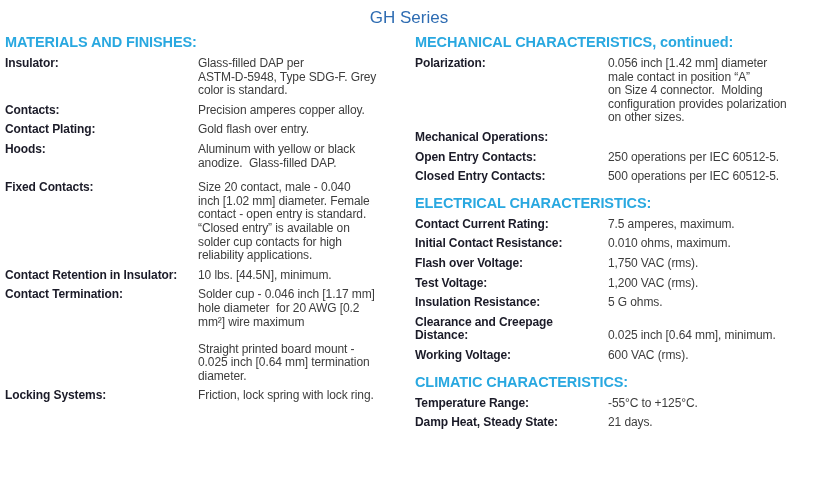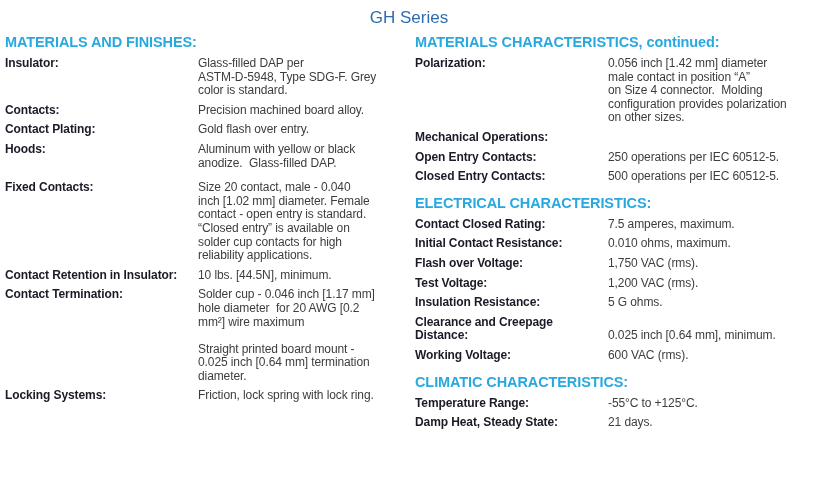--- a/index.html
+++ b/index.html
@@ -78,21 +78,21 @@
       <section>
         <h2 class="section-heading">MATERIALS AND FINISHES:</h2>
         <div class="row">
           <div class="spec-label">Insulator:</div>
           <div class="spec-value">Glass-filled DAP per
 ASTM-D-5948, Type SDG-F. Grey
 color is standard.</div>
         </div>
         <div class="row">
           <div class="spec-label">Contacts:</div>
-          <div class="spec-value">Precision machined board alloy.</div>
+          <div class="spec-value">Precision amperes copper alloy.</div>
         </div>
         <div class="row">
           <div class="spec-label">Contact Plating:</div>
           <div class="spec-value">Gold flash over entry.</div>
         </div>
         <div class="row">
           <div class="spec-label">Hoods:</div>
           <div class="spec-value">Aluminum with yellow or black
 anodize.  Glass-filled DAP.</div>
         </div>
@@ -126,21 +126,21 @@
           <div class="spec-label">Locking Systems:</div>
           <div class="spec-value">Friction, lock spring with lock ring.</div>
         </div>
       </section>
 
     </div>
 
     <div class="col-right">
 
       <section>
-        <h2 class="section-heading">MATERIALS CHARACTERISTICS, continued:</h2>
+        <h2 class="section-heading">MECHANICAL CHARACTERISTICS, continued:</h2>
         <div class="row">
           <div class="spec-label">Polarization:</div>
           <div class="spec-value">0.056 inch [1.42 mm] diameter
 male contact in position “A”
 on Size 4 connector.  Molding
 configuration provides polarization
 on other sizes.</div>
         </div>
         <div class="row">
           <div class="spec-label">Mechanical Operations:</div>
@@ -152,21 +152,21 @@
         </div>
         <div class="row">
           <div class="spec-label">Closed Entry Contacts:</div>
           <div class="spec-value">500 operations per IEC 60512-5.</div>
         </div>
       </section>
 
       <section>
         <h2 class="section-heading">ELECTRICAL CHARACTERISTICS:</h2>
         <div class="row">
-          <div class="spec-label">Contact Closed Rating:</div>
+          <div class="spec-label">Contact Current Rating:</div>
           <div class="spec-value">7.5 amperes, maximum.</div>
         </div>
         <div class="row">
           <div class="spec-label">Initial Contact Resistance:</div>
           <div class="spec-value">0.010 ohms, maximum.</div>
         </div>
         <div class="row">
           <div class="spec-label">Flash over Voltage:</div>
           <div class="spec-value">1,750 VAC (rms).</div>
         </div>

